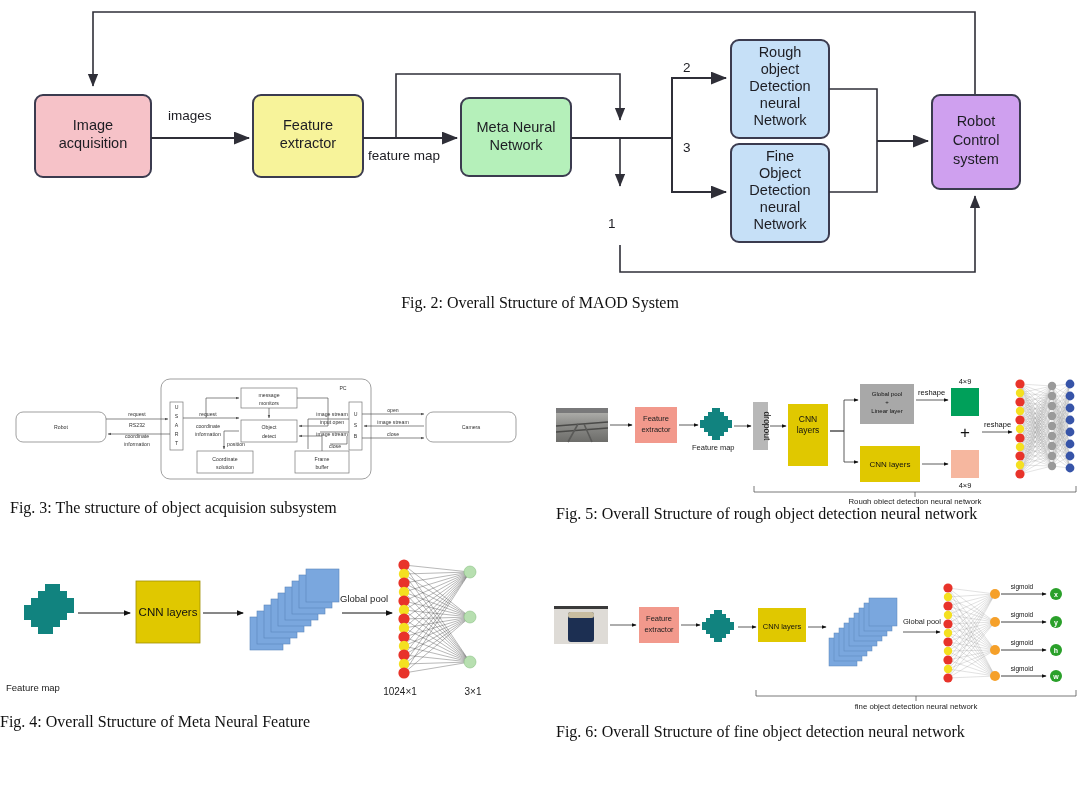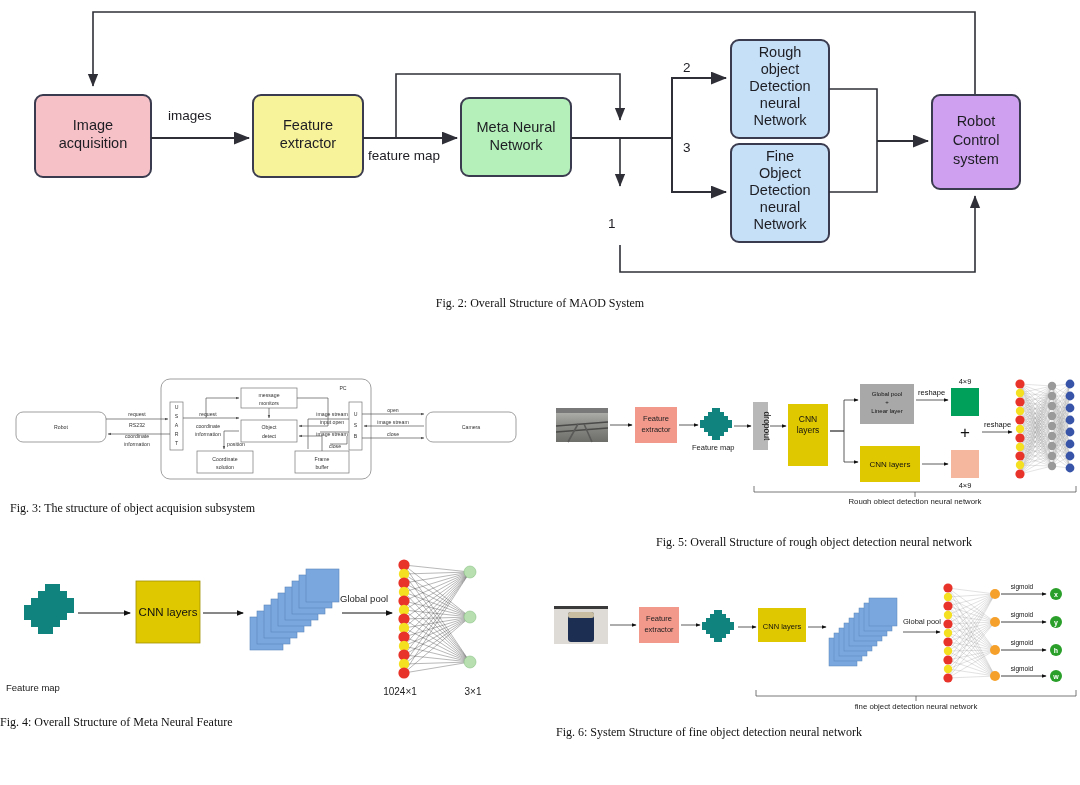--- a/index.html
+++ b/index.html
@@ -4,21 +4,21 @@
 <style>
   html,body{margin:0;padding:0;}
   body{
     width:1080px;height:785px;background:#ffffff;
     font-family:"Liberation Serif",serif;color:#000;
     position:relative;overflow:hidden;
   }
   .fig{position:absolute;}
   .caption{
     font-family:"Liberation Serif",serif;
-    font-size:12px;line-height:20px;color:#111;
+    font-size:16px;line-height:20px;color:#111;
   }
   .caption.center{text-align:center;}
 
   
   #fig2{left:0;top:0;width:1080px;height:285px;}
   #fig2 svg{display:block;}
   .f2box{stroke:#3b3b4f;stroke-width:2;rx:8;ry:8;}
   .f2txt{font-family:"Liberation Sans",sans-serif;font-size:14.5px;fill:#1d1d23;text-anchor:middle;}
   .f2lbl{font-family:"Liberation Sans",sans-serif;font-size:13.5px;fill:#1d1d23;}
   .f2line{stroke:#2f2f38;stroke-width:2;fill:none;}
@@ -28,21 +28,21 @@
   
   #fig3{left:8px;top:374px;width:520px;height:112px;}
   #fig3cap{left:10px;top:498px;width:520px;}
 
   
   #fig4{left:0px;top:555px;width:530px;height:148px;}
   #fig4cap{left:0px;top:712px;width:520px;}
 
   
   #fig5{left:548px;top:376px;width:532px;height:128px;}
-  #fig5cap{left:556px;top:532px;width:516px;text-align:center;}
+  #fig5cap{left:556px;top:504px;width:516px;}
 
   
   #fig6{left:548px;top:572px;width:532px;height:140px;}
   #fig6cap{left:556px;top:722px;width:516px;}
 </style>
 </head>
 <body>
 
 <div class="fig" id="fig2">
   <svg width="1080" height="285" viewBox="0 0 1080 285">
@@ -546,13 +546,13 @@
       <text x="508" y="52.5">y</text>
       <text x="508" y="80.5">h</text>
       <text x="508" y="106.5">w</text>
     </g>
 
     <path d="M208,118 L208,124 L528,124 L528,118 M368,124 L368,129" stroke="#555" stroke-width="0.8" fill="none"></path>
     <text x="368" y="137" text-anchor="middle" fill="#222" style="font-size:7.8px">fine object detection neural network</text>
   </svg>
 </div>
 
-<div class="caption fig" id="fig6cap">Fig. 6: System Structure of fine object detection neural network</div>
+<div class="caption fig" id="fig6cap">Fig. 6: Overall Structure of fine object detection neural network</div>
 
 </body></html>

